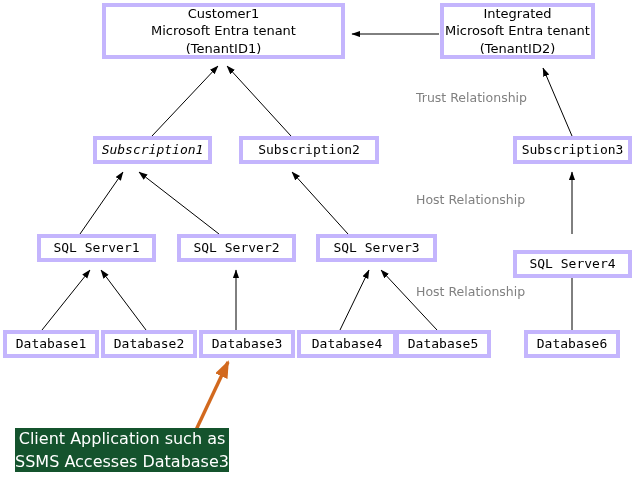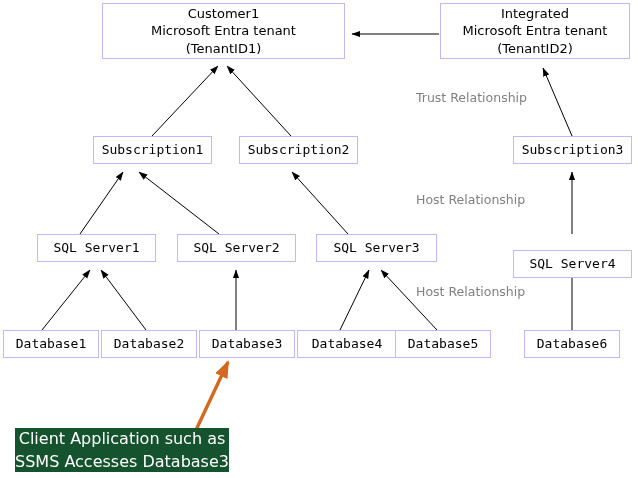--- a/index.html
+++ b/index.html
@@ -22,21 +22,21 @@
     position: absolute;
     left: 0;
     top: 0;
     width: 638px;
     height: 478px;
     pointer-events: none;
   }
   .node {
     position: absolute;
     box-sizing: border-box;
-    border: 1px solid #c4b5fd;
+    border: 4px solid #c4b5fd;
     background: #ffffff;
     display: flex;
     flex-direction: column;
     align-items: center;
     justify-content: center;
     text-align: center;
     color: #000000;
     z-index: 2;
   }
   .node .line {
@@ -116,31 +116,31 @@
 
     <line x1="196" y1="430" x2="228" y2="362" stroke="#D2691E" stroke-width="3.4" fill="none" marker-end="url(#arrowOrange)"></line>
   </svg>
 
   <div class="node tenant" style="left:102px; top:3px; width:243px; height:56px;">
     <span class="line">Customer1</span>
     <span class="line">Microsoft Entra tenant</span>
     <span class="line">(TenantID1)</span>
   </div>
 
-  <div class="node tenant" style="left:440px; top:3px; width:190px; height:56px;">
+  <div class="node tenant" style="left:440px; top:3px; width:155px; height:56px;">
     <span class="line">Integrated</span>
     <span class="line">Microsoft Entra tenant</span>
     <span class="line">(TenantID2)</span>
   </div>
 
-  <div class="node mono" style="left:93px; top:136px; width:119px; height:28px;">
+  <div class="node mono" style="left:93px; top:136px; width:119px; height:28px;font-style:italic;">
     <span class="line">Subscription1</span>
   </div>
 
-  <div class="node mono" style="left:239px; top:136px; width:119px; height:28px;">
+  <div class="node mono" style="left:239px; top:136px; width:140px; height:28px;">
     <span class="line">Subscription2</span>
   </div>
 
   <div class="node mono" style="left:513px; top:136px; width:119px; height:28px;">
     <span class="line">Subscription3</span>
   </div>
 
   <div class="node mono" style="left:37px; top:234px; width:119px; height:28px;">
     <span class="line">SQL Server1</span>
   </div>

